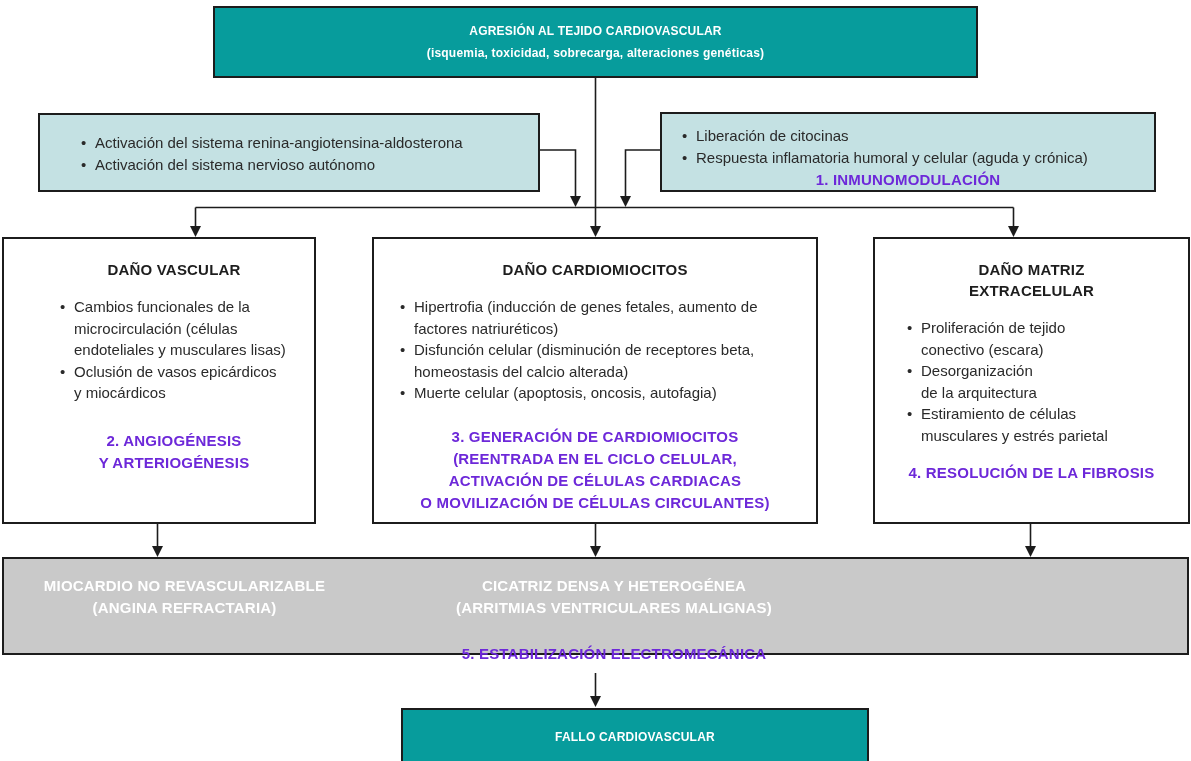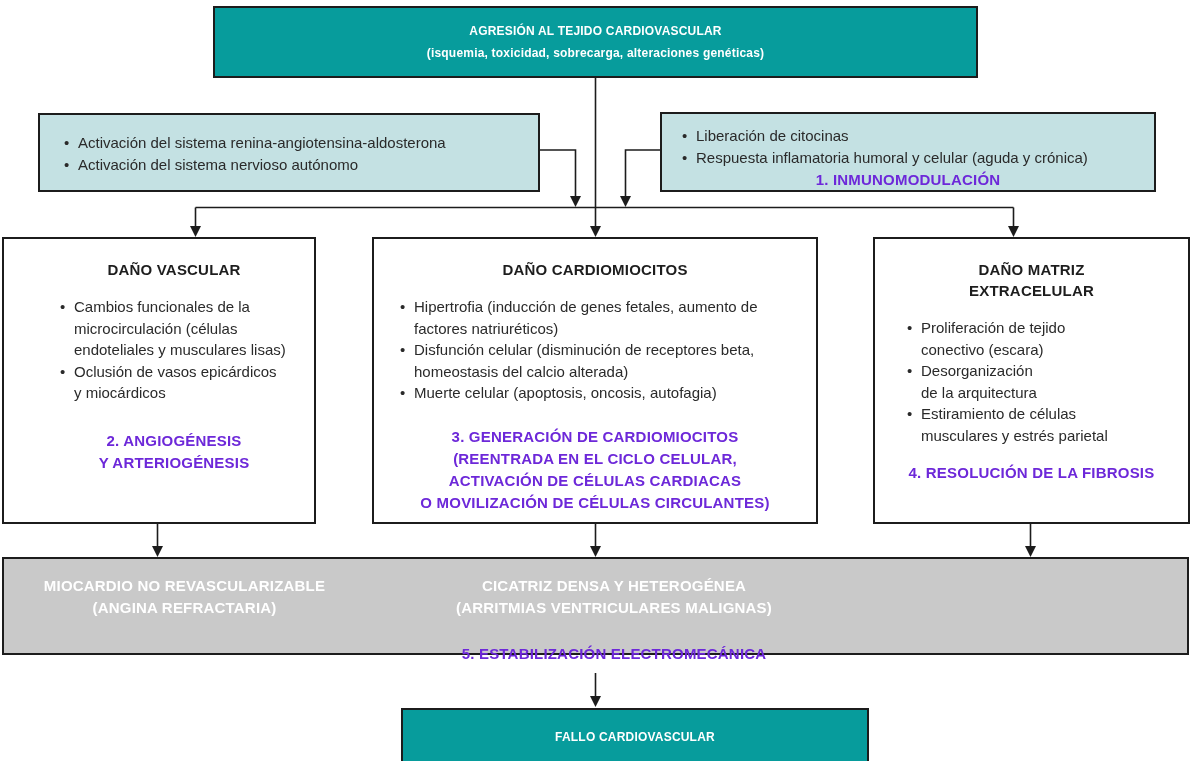--- a/index.html
+++ b/index.html
@@ -22,21 +22,21 @@
     line-height:21px;margin:0 0 16px 0;white-space:pre-line;letter-spacing:.2px;
   }
   .bullets{margin:0;padding:0 2px 0 18px;list-style:none;}
   .bullet{display:flex;line-height:21.5px;}
   .bullet::before{content:"\2022";flex:0 0 14px;font-size:15px;}
   .bullet-text{white-space:pre-line;}
   .accent-text{
     color:#6d28d9;font-weight:bold;text-align:center;font-size:15px;
     line-height:22px;white-space:pre-line;letter-spacing:.2px;
   }
-  .light-box .bullets{padding-top:17px;padding-left:24px;}
+  .light-box .bullets{padding-top:17px;padding-left:41px;}
   #right-input-box .bullets{padding-top:11px;padding-left:20px;}
   #right-input-box .accent-text{margin-top:1px;}
   .gray-col{
     position:absolute;top:16px;color:#ffffff;font-weight:bold;font-size:15px;
     line-height:21.5px;text-align:center;white-space:pre-line;letter-spacing:.2px;
   }
   #stabilization-line{position:absolute;top:84px;left:390px;width:440px;}
   svg.connectors{position:absolute;left:0;top:0;pointer-events:none;}
   .hl-mid{margin-top:22px;}
   .hl-left{margin-top:26px;}

